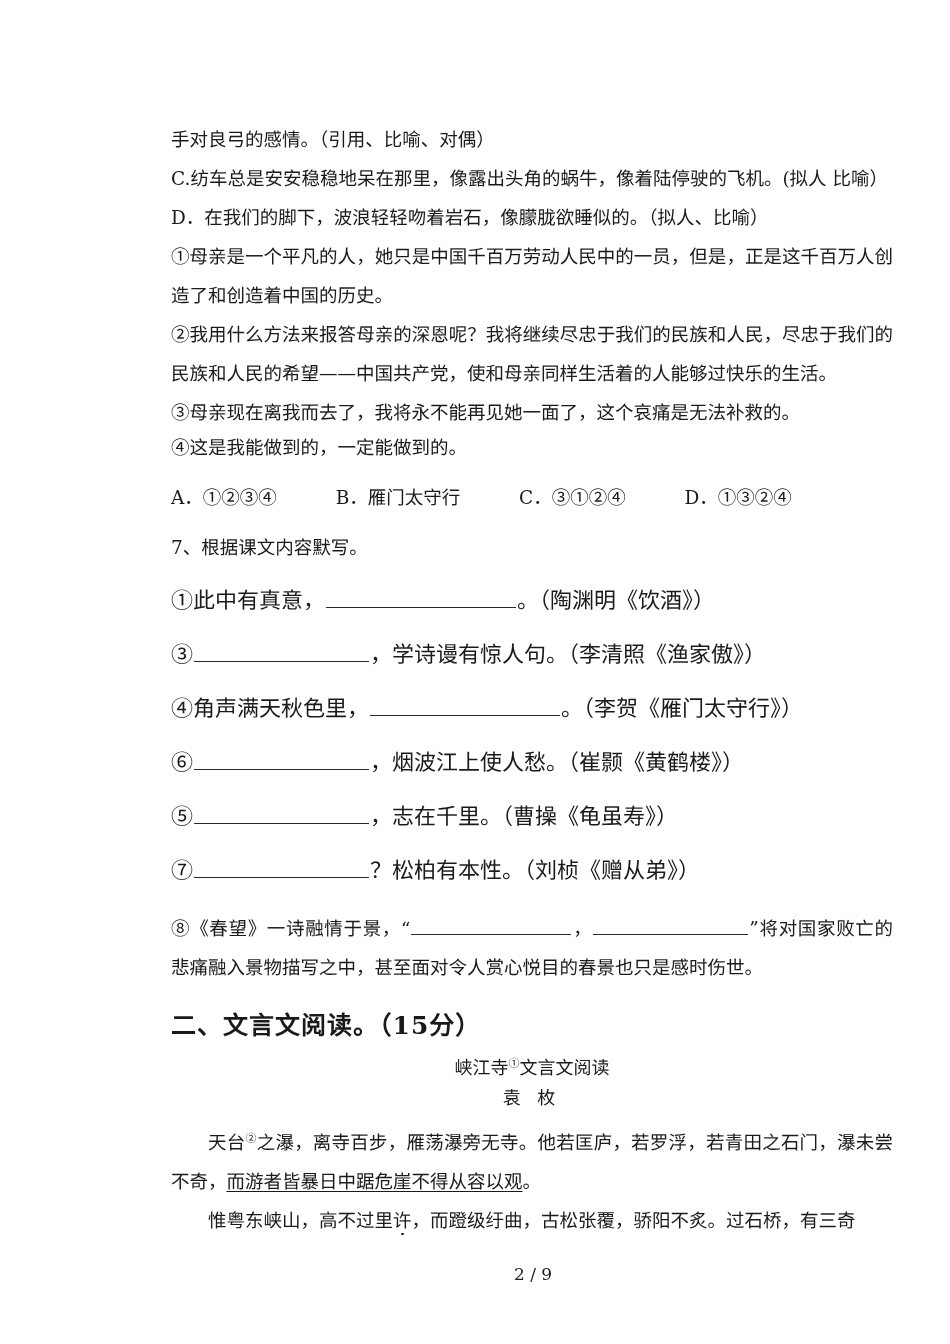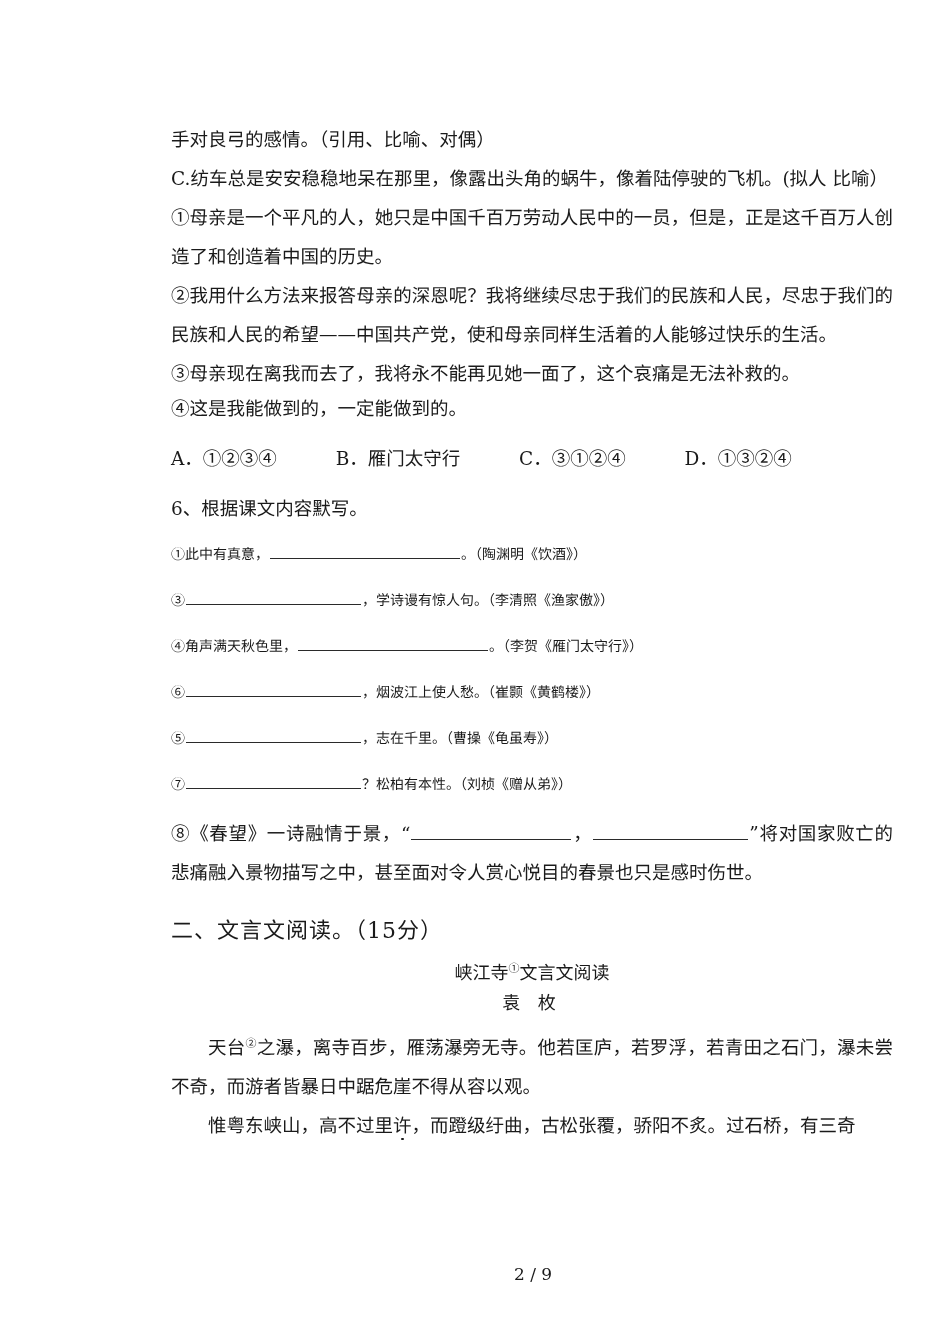--- a/index.html
+++ b/index.html
@@ -60,52 +60,54 @@
     vertical-align: baseline;
     height: 16px;
     margin: 0 1px;
   }
   .b-190 { width: 190px; }
   .b-175 { width: 175px; }
   .b-160 { width: 160px; }
   .b-155 { width: 155px; }
   
   .memo {
-    font-size: 14px;
+    font-size: 22px;
     line-height: 32px;
     white-space: nowrap;
   }
   
   .section-title {
     font-family: "DejaVu Serif", "Liberation Serif", serif;
-    font-size: 22px;
-    font-weight: normal;
+    font-size: 25px;
+    font-weight: bold;
     line-height: 34px;
     letter-spacing: 1px;
     margin: 0;
   }
   .cls-title {
     font-size: 18px;
     line-height: 30px;
     text-align: center;
     margin: 0;
   }
   .cls-author {
     font-size: 18px;
     line-height: 30px;
     text-align: center;
     letter-spacing: 6px;
     margin: 0;
+    font-family: Liberation Serif, serif;
   }
   .sup {
     font-size: 11px;
     vertical-align: super;
     line-height: 0;
   }
   .u-line {
+    text-decoration: underline;
     text-underline-offset: 3px;
   }
   
   .dotted {
     position: relative;
   }
   .dotted::after {
     content: "";
     position: absolute;
     left: 50%;
@@ -130,28 +132,29 @@
   }
 </style>
 </head>
 <body>
 
 <div class="page">
   <div class="content">
 
     <p class="p p-loose">手对良弓的感情。（引用、比喻、对偶）</p>
     <p class="p p-loose">C.纺车总是安安稳稳地呆在那里，像露出头角的蜗牛，像着陆停驶的飞机。(拟人 比喻）</p>
+    <p class="p p-loose">D．在我们的脚下，波浪轻轻吻着岩石，像朦胧欲睡似的。（拟人、比喻）</p>
 
     <p class="p p-loose">①母亲是一个平凡的人，她只是中国千百万劳动人民中的一员，但是，正是这千百万人创造了和创造着中国的历史。</p>
     <p class="p p-loose">②我用什么方法来报答母亲的深恩呢？我将继续尽忠于我们的民族和人民，尽忠于我们的民族和人民的希望——中国共产党，使和母亲同样生活着的人能够过快乐的生活。</p>
     <p class="p p-loose">③母亲现在离我而去了，我将永不能再见她一面了，这个哀痛是无法补救的。</p>
     <p class="p p-tight">④这是我能做到的，一定能做到的。</p>
     <p class="options">A．①②③④          B．雁门太守行          C．③①②④          D．①③②④</p>
 
-    <p class="p p-tight">6、根据课文内容默写。</p>
+    <p class="p p-tight">7、根据课文内容默写。</p>
 
     <p class="memo">
       <span>①</span><span>此中有真意，</span><span class="blank b-190"></span><span>。（陶渊明《饮酒》）</span>
     </p>
 
 
     <p class="memo">
       <span>③</span><span class="blank b-175"></span><span>，学诗谩有惊人句。（李清照《渔家傲》）</span>
     </p>
 

